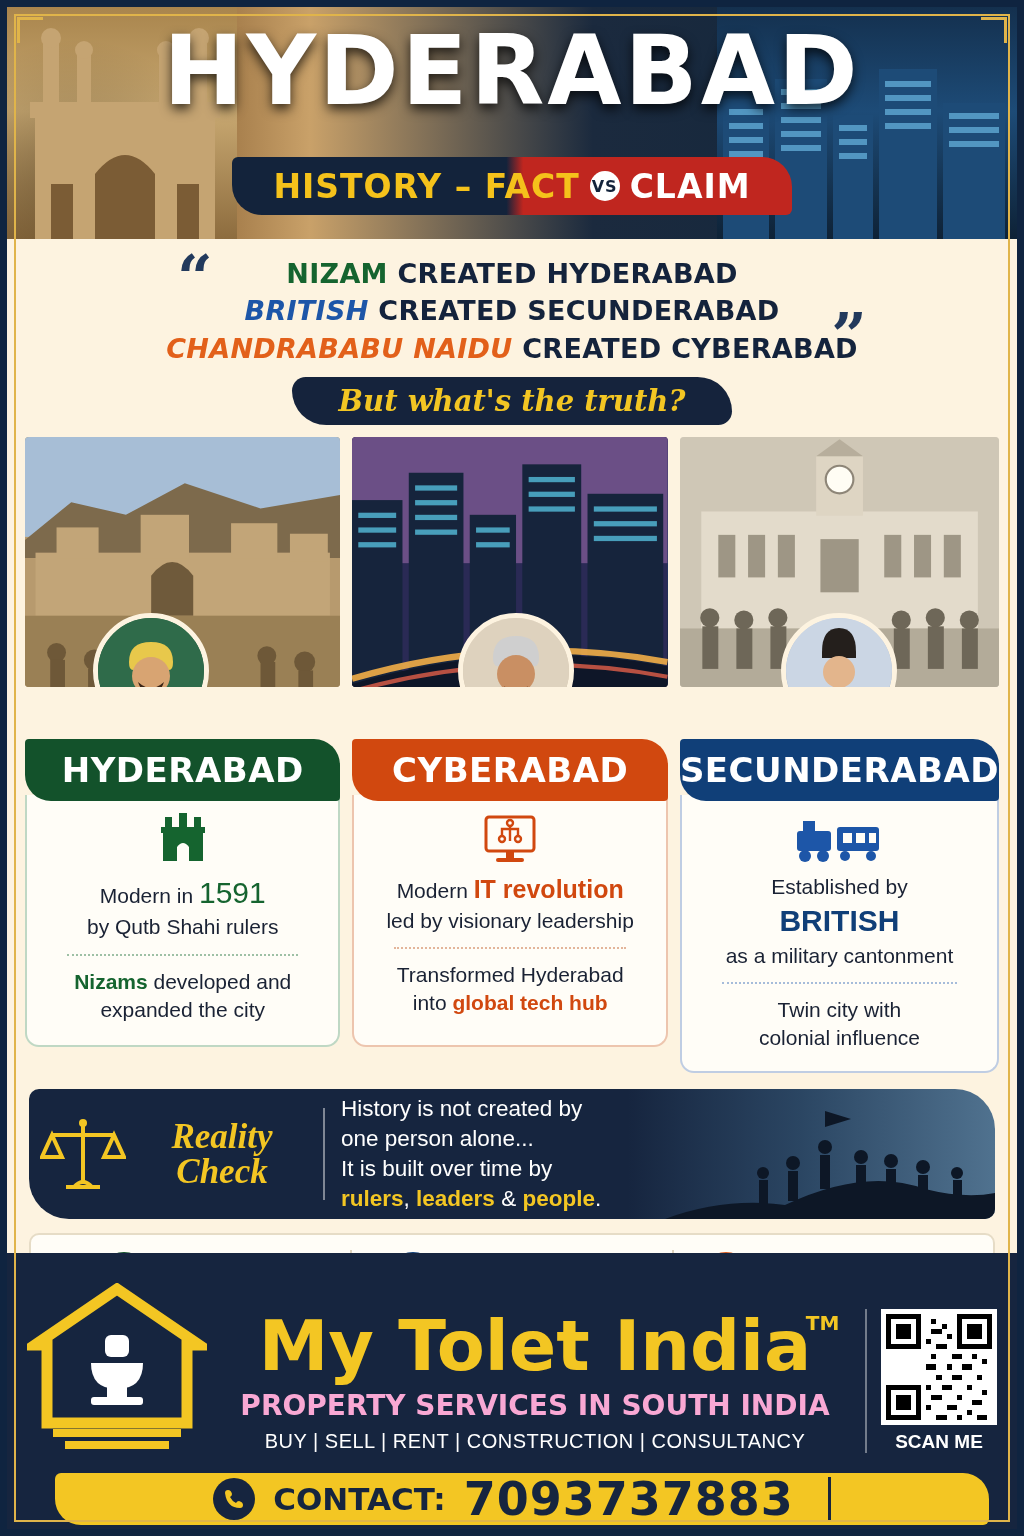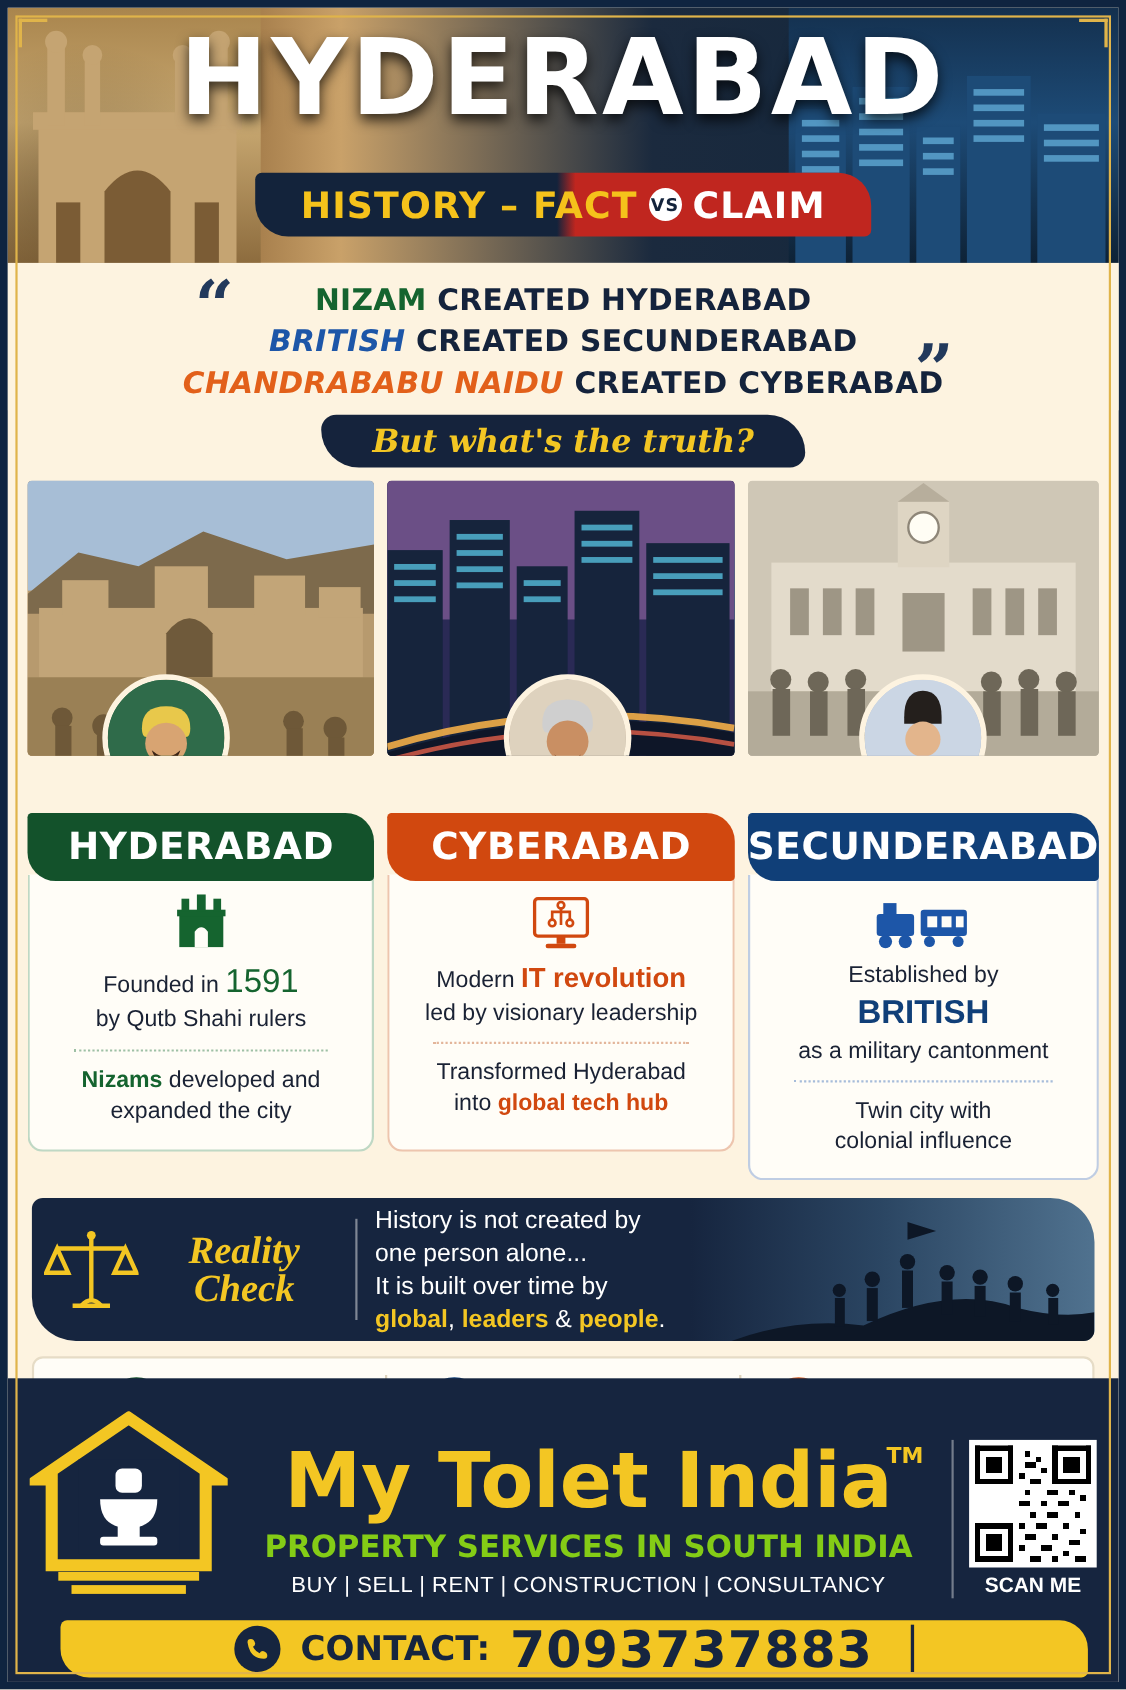--- a/index.html
+++ b/index.html
@@ -212,21 +212,21 @@
   }
   .brand-row { display: flex; align-items: flex-end; height: 200px; padding: 8px 20px 0 20px; }
   .logo-house { width: 180px; height: 170px; position: relative; }
   .brand-mid { flex: 1; text-align: center; padding-left: 6px; }
   .brand-name {
     font-family: "DejaVu Sans", sans-serif; font-weight: bold;
     font-size: 70px; color: #f3c623; line-height: 1; position: relative; display:inline-block;
   }
   .tm { position: absolute; right: -28px; top: 2px; font-size: 20px; color: #f3c623; }
   .brand-tag {
-    color: #84cc16; font-size: 28px; font-weight: bold; margin-top: 8px;
+    color: #f9a8d4; font-size: 28px; font-weight: bold; margin-top: 8px;
     font-family: "DejaVu Sans", sans-serif;
   }
   .brand-serv { color: #fff; font-size: 20px; margin-top: 8px; letter-spacing: .5px; }
   .qr-box {
     width: 132px; margin-left: 8px; padding-left: 14px;
     border-left: 2px solid rgba(255,255,255,.4);
     text-align: center;
   }
   .qr { width: 116px; height: 116px; background: #fff; padding: 5px; }
   .scan { color: #fff; font-weight: bold; font-size: 19px; margin-top: 6px; }
@@ -388,21 +388,21 @@
               <rect x="6" y="18" width="40" height="30"></rect>
               <rect x="4" y="14" width="44" height="6"></rect>
               <rect x="8" y="4" width="7" height="12"></rect>
                 <rect x="22" y="0" width="8" height="16"></rect>
                 <rect x="37" y="4" width="7" height="12"></rect>
             </g>
             <path d="M20 48 L20 34 Q26 26 32 34 L32 48 Z" fill="#fffdf7"></path>
           </svg>
         </div>
         <div class="fact">
-          <span>Founded in </span><span class="big-green">1591</span><br>
+          <span>Modern in </span><span class="big-green">1591</span><br>
           <span>by Qutb Shahi rulers</span>
         </div>
         <div class="divider"></div>
         <div class="fact">
           <span class="s-green">Nizams</span><span> developed and expanded the city</span>
         </div>
       </div>
     </div>
 
     <div class="card c3">
@@ -569,21 +569,21 @@
     <div class="rc-title">
       <div>Reality</div>
       <div>Check</div>
     </div>
     <div class="rc-sep"></div>
     <div class="rc-text">
       <div>History is not created by</div>
       <div>one person alone...</div>
       <div>It is built over time by</div>
       <div>
-        <span class="y">global</span>,
+        <span class="y">rulers</span>,
         <span class="y">leaders</span> &amp;
         <span class="y">people</span>.
       </div>
     </div>
     <svg class="rc-people" viewBox="0 0 330 118">
       <path d="M0 118 Q60 96 120 104 Q200 66 260 88 Q300 98 330 92 L330 118 Z" fill="#0d1726"></path>
       <g fill="#0d1726">
         <circle cx="160" cy="46" r="7"></circle>
           <rect x="155" y="54" width="10" height="34"></rect>
         <path d="M160 40 v-30 l26 8 -26 8"></path>

